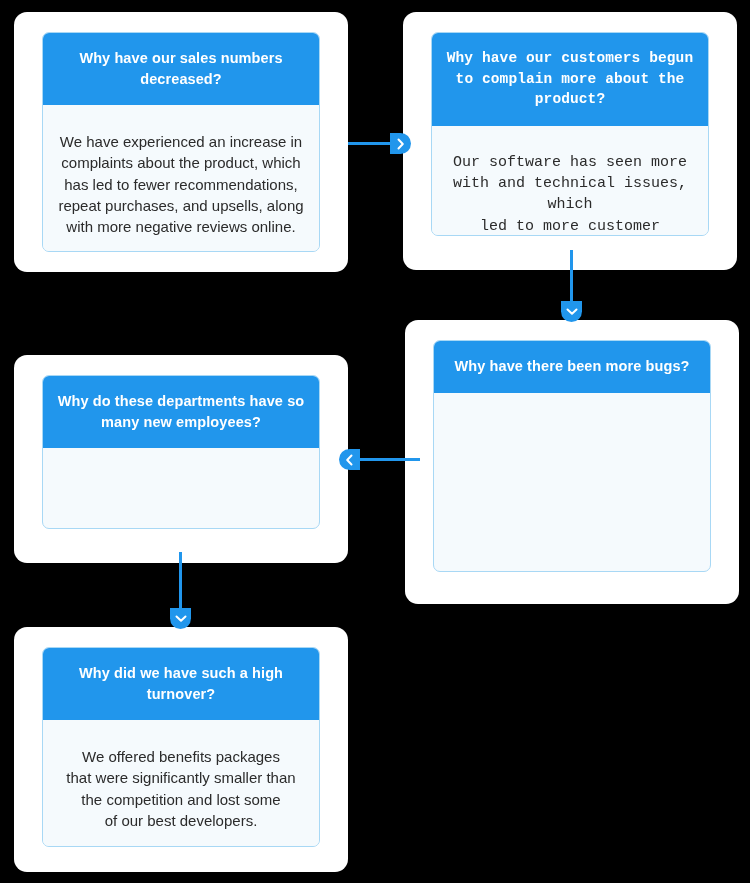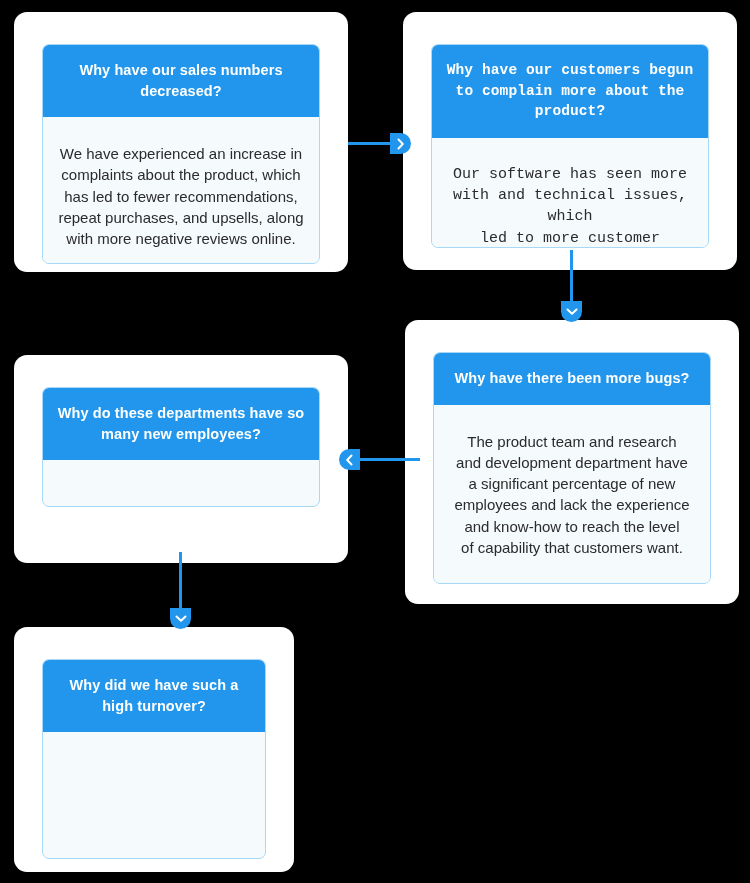--- a/index.html
+++ b/index.html
@@ -23,21 +23,21 @@
     background: #ffffff;
     border-radius: 13px;
     box-shadow: 0 2px 6px rgba(0,0,0,0.45);
   }
 
   
   .card-inner {
     position: absolute;
     left: 28px;
     right: 28px;
-    top: 32px;
+    top: 20px;
     border-radius: 7px;
     overflow: hidden;
     background: #f5fafd;
     border: 1px solid #a8d8f5;
   }
   .card-header {
     background: #2196EC;
     color: #ffffff;
     font-size: 14.5px;
     font-weight: bold;
@@ -112,40 +112,38 @@
       <div class="card-body">Our software has seen more
 with and technical issues, which
 led to more customer service
 calls and frustration.</div>
     </div>
   </div>
 
   <div class="card-shell" style="left:405px; top:320px; width:334px; height:284px;">
     <div class="card-inner" style="height:232px;">
       <div class="card-header">Why have there been more bugs?</div>
-      <div class="card-body">The product team and research
-and development department have
-a significant percentage of new
-employees and lack the experience
-and know-how to reach the level
-of capability that customers want.</div>
     </div>
   </div>
 
   <div class="card-shell" style="left:14px; top:355px; width:334px; height:208px;">
-    <div class="card-inner" style="height:120px;">
+    <div class="card-inner" style="height:154px;">
       <div class="card-header">Why do these departments have
 so many new employees?</div>
     </div>
   </div>
 
-  <div class="card-shell" style="left:14px; top:627px; width:280px; height:245px;">
+  <div class="card-shell" style="left:14px; top:627px; width:334px; height:245px;">
     <div class="card-inner" style="height:200px;">
       <div class="card-header">Why did we have such a high
 turnover?</div>
+      <div class="card-body">We offered benefits packages
+that were significantly smaller than
+the competition and lost some
+of our best developers.</div>
     </div>
   </div>
 
   <div class="conn-line-h" style="left:348px; top:142px; width:55px;"></div>
   <div class="conn-node right" style="left:390px; top:133px;">
     <svg width="9" height="12" viewBox="0 0 9 12" aria-hidden="true">
       <path d="M2.5 1.5 L6.8 6 L2.5 10.5"></path>
     </svg>
   </div>
 

